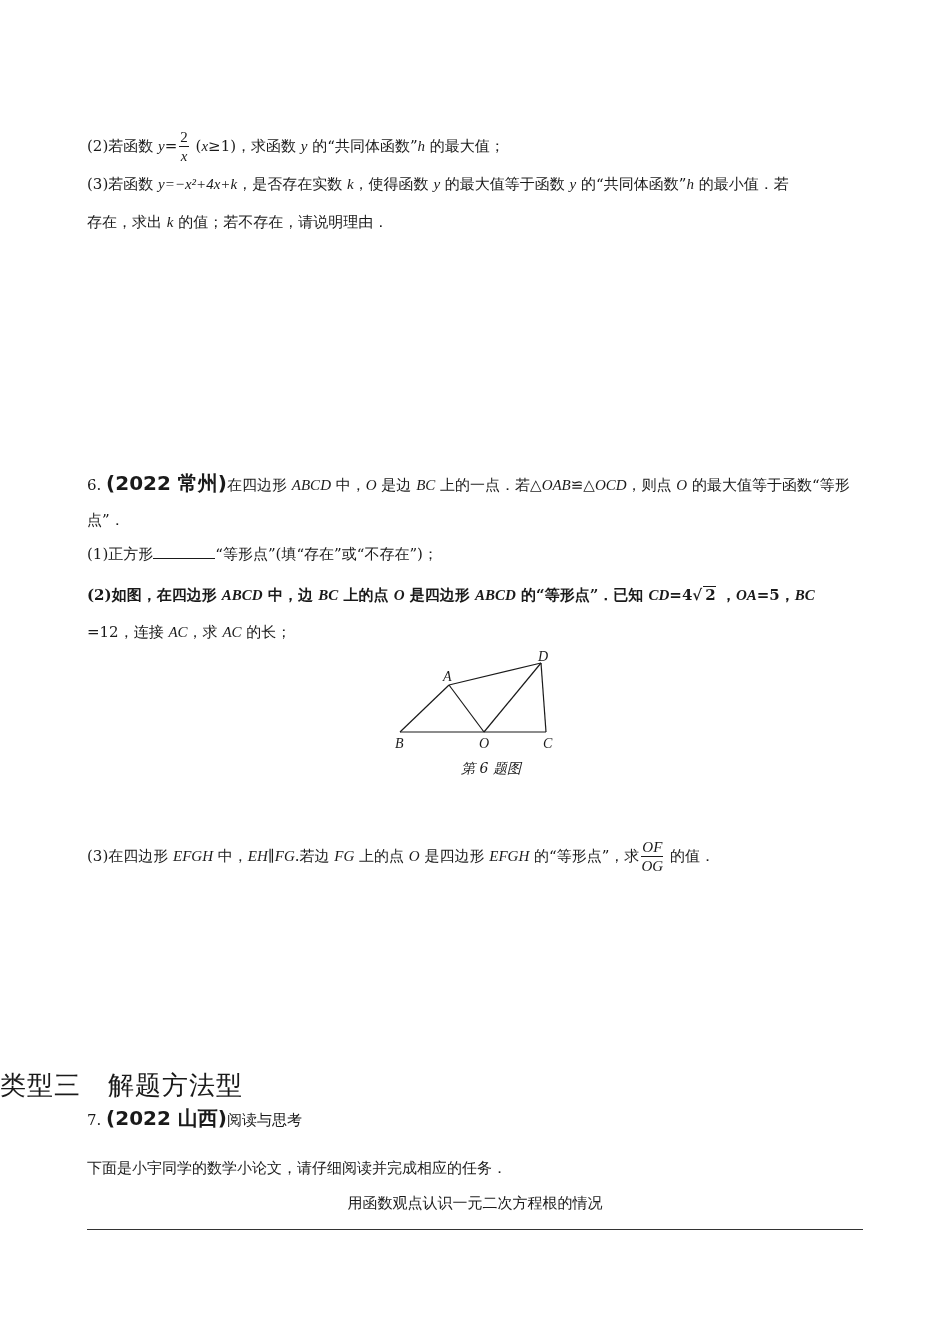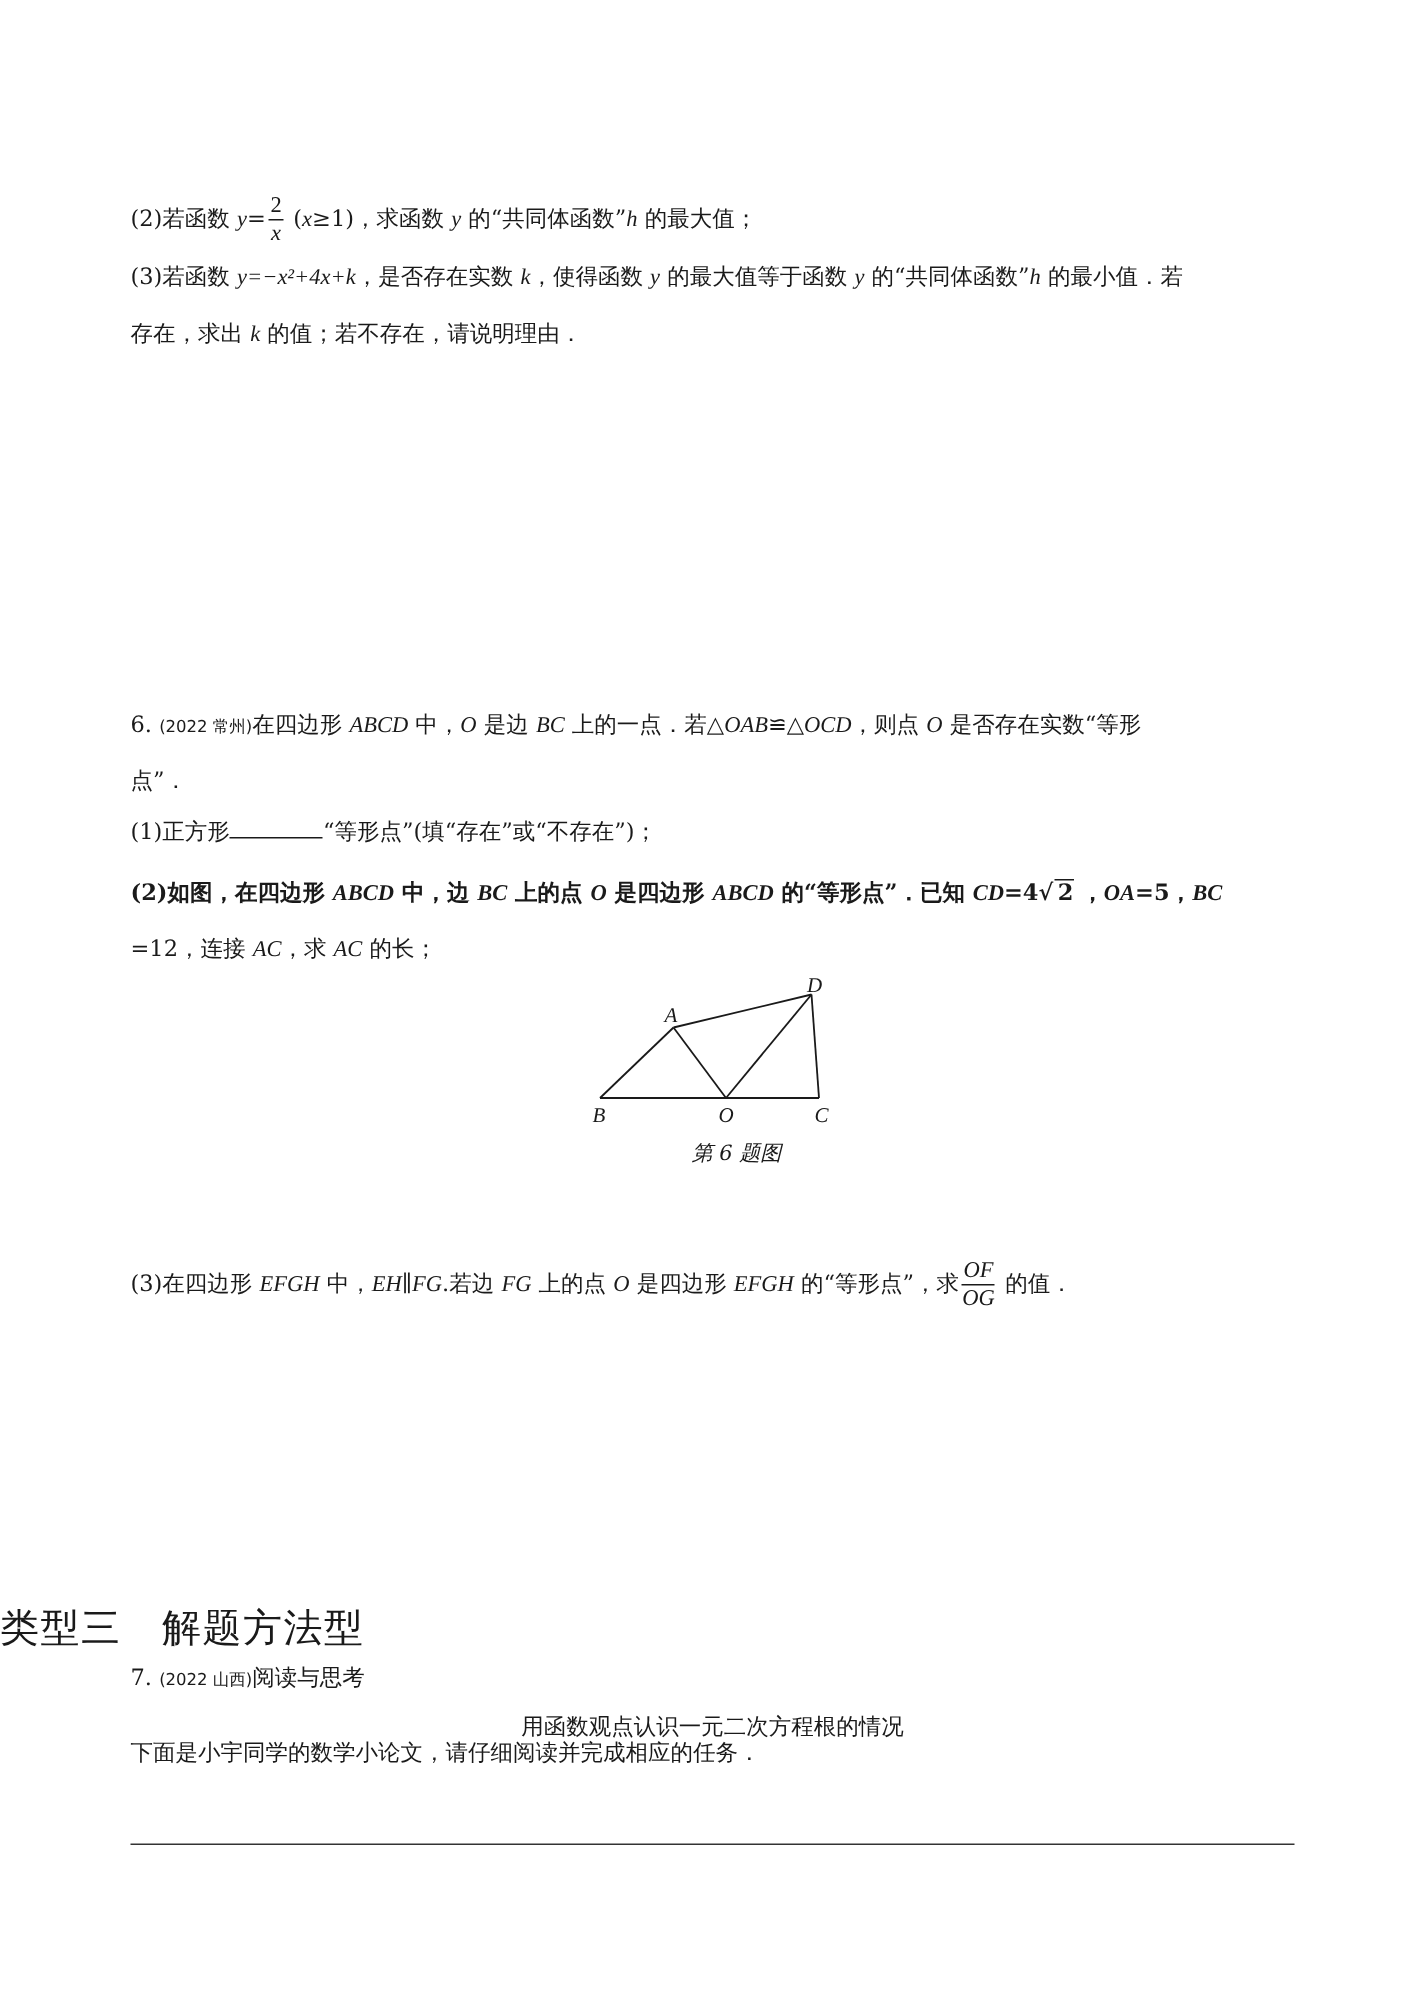--- a/index.html
+++ b/index.html
@@ -8,43 +8,43 @@
   .line { position: absolute; left: 87px; white-space: nowrap; line-height: 20px; }
   .it { font-style: italic; font-family: "Liberation Serif", serif; }
   .frac { display: inline-block; vertical-align: middle; text-align: center; margin: 0 2px; font-family: "Liberation Serif", serif; font-style: italic; line-height: 18px; }
   .frac .num { display: block; border-bottom: 1px solid #1a1a1a; padding: 0 1px; }
   .frac .den { display: block; }
   .frac.upright { font-style: normal; }
   .blank { display: inline-block; width: 62px; border-bottom: 1px solid #1a1a1a; height: 14px; vertical-align: baseline; }
   .sqrt { display: inline-block; border-top: 1px solid #1a1a1a; padding-left: 2px; margin-left: 1px; line-height: 16px; }
   .section-title { position: absolute; left: 0; width: 950px; top: 1068px; 
                    font-family: "DejaVu Sans", "Liberation Sans", sans-serif; font-size: 26px; font-weight: 500; letter-spacing: 1px; }
-  .essay-title { position: absolute; left: 0; width: 950px; top: 1142px; text-align: center;
+  .essay-title { position: absolute; left: 0; width: 950px; top: 1194px; text-align: center;
                  font-family: "DejaVu Sans", "Liberation Sans", sans-serif; font-size: 15px; }
   .rule { position: absolute; left: 87px; width: 776px; top: 1229px; height: 0; border-top: 1px solid #333; }
   .figure { position: absolute; left: 385px; top: 645px; width: 180px; height: 140px; }
   .caption { position: absolute; left: 401px; width: 180px; top: 760px; text-align: center; font-size: 14px; font-style: italic; }
-  .bold { font-weight: normal; font-family: "DejaVu Sans", sans-serif; font-size: 11px; }
+  .bold { font-weight: bold; font-family: "DejaVu Sans", sans-serif; font-size: 20px; }
 </style>
 </head>
 <body>
 
 <div class="line" style="top:128px;">
   <span>(2)若函数 </span><span class="it">y</span><span>=</span><span class="frac upright"><span class="num">2</span><span class="den it">x</span></span><span> (</span><span class="it">x</span><span>≥1)，求函数 </span><span class="it">y</span><span> 的“共同体函数”</span><span class="it">h</span><span> 的最大值；</span>
 </div>
 
 <div class="line" style="top:174px;">
   <span>(3)若函数 </span><span class="it">y=−x²+4x+k</span><span>，是否存在实数 </span><span class="it">k</span><span>，使得函数 </span><span class="it">y</span><span> 的最大值等于函数 </span><span class="it">y</span><span> 的“共同体函数”</span><span class="it">h</span><span> 的最小值．若</span>
 </div>
 <div class="line" style="top:212px;">
   <span>存在，求出 </span><span class="it">k</span><span> 的值；若不存在，请说明理由．</span>
 </div>
 
 <div class="line" style="top:473px;">
-  <span>6. </span><span class="bold">(2022 常州)</span><span>在四边形 </span><span class="it">ABCD</span><span> 中，</span><span class="it">O</span><span> 是边 </span><span class="it">BC</span><span> 上的一点．若△</span><span class="it">OAB</span><span>≌△</span><span class="it">OCD</span><span>，则点 </span><span class="it">O</span><span> 是否存在实数“等形</span>
+  <span>6. </span><span class="bold">(2022 常州)</span><span>在四边形 </span><span class="it">ABCD</span><span> 中，</span><span class="it">O</span><span> 是边 </span><span class="it">BC</span><span> 上的一点．若△</span><span class="it">OAB</span><span>≌△</span><span class="it">OCD</span><span>，则点 </span><span class="it">O</span><span> 的最大值等于函数“等形</span>
 </div>
 <div class="line" style="top:510px;">
   <span>点”．</span>
 </div>
 <div class="line" style="top:544px;">
   <span>(1)正方形</span><span class="blank"></span><span>“等形点”(填“存在”或“不存在”)；</span>
 </div>
 <div class="line" style="top:585px;font-weight:bold;">
   <span>(2)如图，在四边形 </span><span class="it">ABCD</span><span> 中，边 </span><span class="it">BC</span><span> 上的点 </span><span class="it">O</span><span> 是四边形 </span><span class="it">ABCD</span><span> 的“等形点”．已知 </span><span class="it">CD</span><span>=4</span><span>√</span><span class="sqrt">2</span><span> ，</span><span class="it">OA</span><span>=5，</span><span class="it">BC</span>
 </div>

